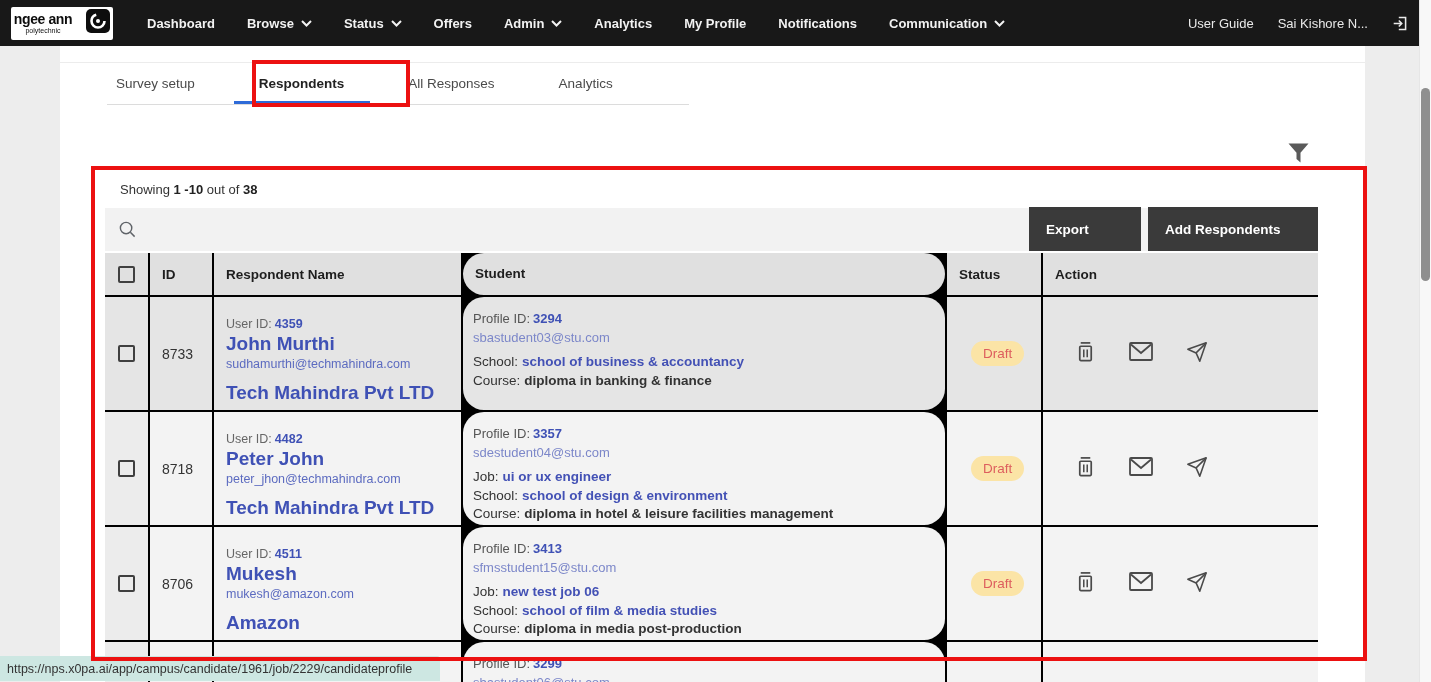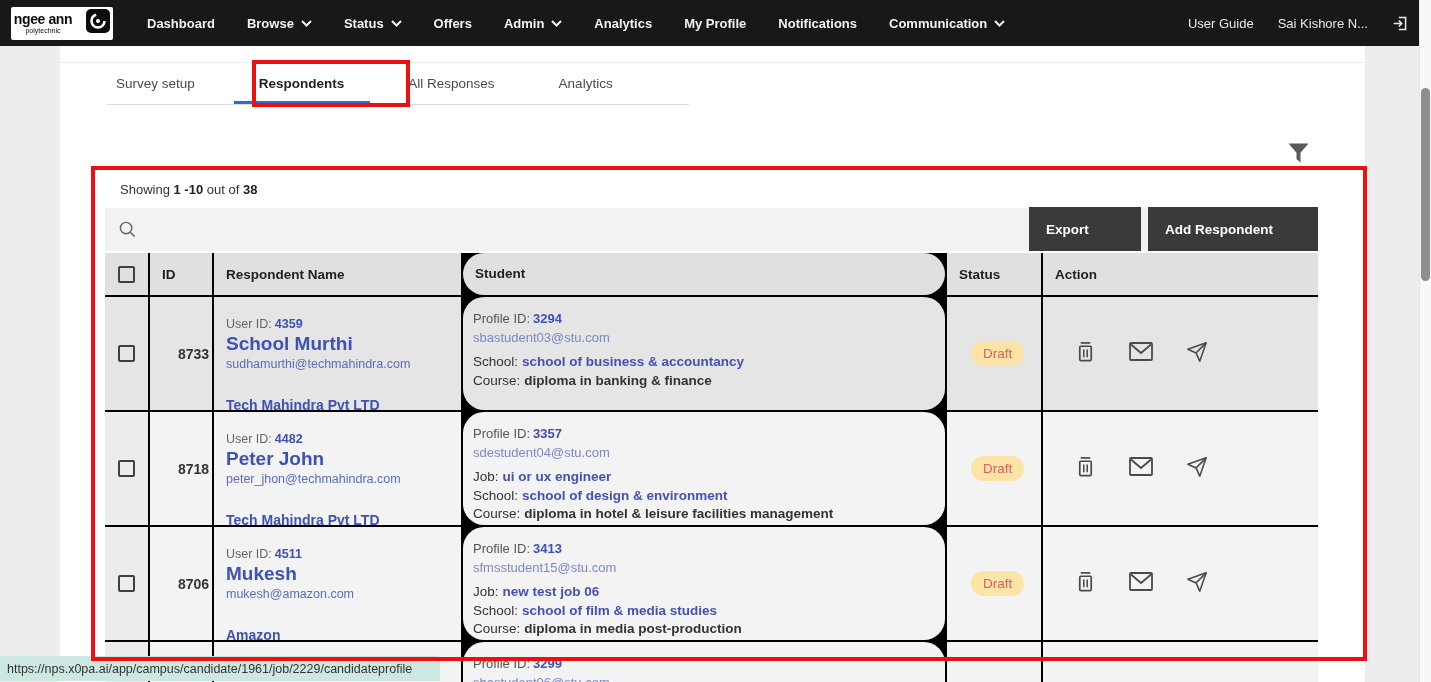--- a/index.html
+++ b/index.html
@@ -46,21 +46,21 @@
   .btn-add { left:1088px; width:170px; }
 
   
   .table { position:absolute; left:45px; top:207px; width:1213px; height:453px; overflow:hidden; background:#000000; }
   .thead, .trow { display:flex; margin-bottom:2px; }
   .thead { height:42px; }
   .trow { height:113px; }
   .cell { margin-right:2px; flex:none; }
   .cell:last-child { margin-right:0; flex:1; }
   .c-check { width:43px; display:flex; align-items:center; justify-content:center; }
-  .c-id { width:62px; display:flex; align-items:center; padding-left:28px; font-size:14px; color:#333;font-weight:bold; }
+  .c-id { width:62px; display:flex; align-items:center; padding-left:12px; font-size:14px; color:#333; }
   .c-name { width:247px; padding:19px 0 0 12px; }
   .c-student { width:482px; padding:13px 0 0 10px; font-size:13px; line-height:18.5px;border-radius:21px; }
   .c-status { width:94px; display:flex; align-items:center; padding-left:24px; }
   .c-action { display:flex; align-items:center; gap:33px; padding-left:32px; }
 
   .thead .cell { background:#e0e0e0; display:flex; align-items:center; font-size:13.5px;
                  font-weight:bold; color:#1e1e1e; }
   .thead .c-id, .thead .c-name, .thead .c-student, .thead .c-status, .thead .c-action
                  { padding:0 0 0 12px; }
   .thead .c-check { justify-content:center; padding:0; }
@@ -69,21 +69,21 @@
   .trow.light .cell { background:#f3f3f3; }
   .trow.light .c-check { background:#ececec; }
 
   .checkbox { width:17px; height:17px; border:2px solid #3f3f3f; border-radius:2px; background:transparent;
               display:block; cursor:pointer; }
 
   .uid-line { font-size:12.5px; color:#666; line-height:16px; }
   .uid-line .val { color:#3f51b5; font-weight:bold; margin-left:3px; }
   .rname { font-size:19px; font-weight:bold; color:#3f51b5; line-height:22px; margin-top:1px; }
   .remail { font-size:12.5px; color:#5c6bc0; line-height:17px; margin-top:1px; }
-  .rcompany { font-size:14px; font-weight:bold; color:#3f51b5; margin-top:24px; }
+  .rcompany { font-size:19px; font-weight:bold; color:#3f51b5; margin-top:9px; }
 
   .pid-line { color:#555; }
   .pid-line .val { color:#3f51b5; font-weight:bold; margin-left:3px; }
   .semail { color:#7c87c9; margin-bottom:6px; }
   .srow { color:#333; font-size:13.5px; }
   .srow .sval { color:#4351b5; font-weight:bold; margin-left:4px; }
   .srow .cval { color:#333; font-weight:bold; margin-left:4px; }
 
   .pill { background:#fbe4a6; color:#dd5e5e; font-size:13.5px; padding:5px 12px; border-radius:15px;
           white-space:nowrap; }
@@ -217,42 +217,42 @@
   <div class="searchbar">
     <span style="display:flex;">
       <svg width="19" height="19" viewBox="0 0 20 20">
         <circle cx="8.5" cy="8.5" r="6" fill="none" stroke="#5f6368" stroke-width="1.5"></circle>
         <line x1="13" y1="13" x2="17.5" y2="17.5" stroke="#5f6368" stroke-width="1.5"></line>
       </svg>
     </span>
   </div>
 
   <button class="btn btn-export">Export</button>
-  <button class="btn btn-add">Add Respondent</button>
+  <button class="btn btn-add">Add Respondents</button>
 
   <div class="table">
     <div class="thead">
       <div class="cell c-check">
         <span class="checkbox"></span>
       </div>
       <div class="cell c-id">ID</div>
       <div class="cell c-name">Respondent Name</div>
       <div class="cell c-student">Student</div>
       <div class="cell c-status">Status</div>
       <div class="cell c-action">Action</div>
     </div>
     <div id="tbody">
     <div class="trow dark">
       <div class="cell c-check">
         <span class="checkbox"></span>
       </div>
       <div class="cell c-id">8733</div>
       <div class="cell c-name">
         <div class="uid-line"><span>User ID:</span><span class="val">4359</span></div>
-        <div class="rname">School Murthi</div>
+        <div class="rname">John Murthi</div>
         <div class="remail">sudhamurthi@techmahindra.com</div>
         <div class="rcompany">Tech Mahindra Pvt LTD</div>
       </div>
       <div class="cell c-student">
         <div class="pid-line"><span>Profile ID:</span><span class="val">3294</span></div>
         <div class="semail">sbastudent03@stu.com</div>
         <div class="srow"><span>School:</span><span class="sval">school of business &amp; accountancy</span></div>
         <div class="srow"><span>Course:</span><span class="cval">diploma in banking &amp; finance</span></div>
       </div>
       <div class="cell c-status">

